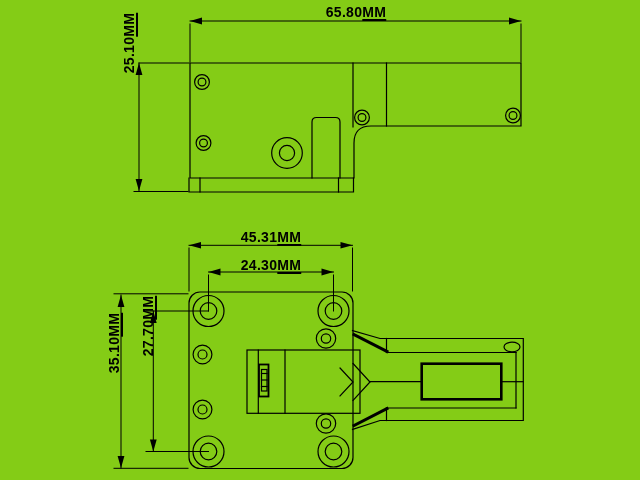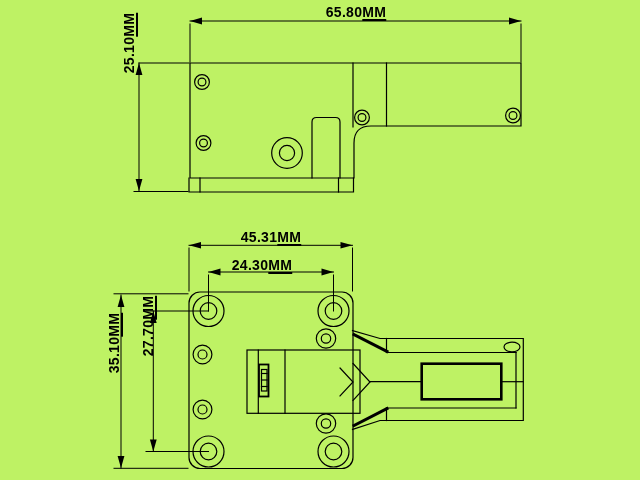--- a/index.html
+++ b/index.html
@@ -1,16 +1,16 @@
 <!DOCTYPE html>
 <html><head>
 <meta charset="utf-8">
 <style>
   html,body{margin:0;padding:0;background:#fff;}
-  #canvas{position:relative;width:640px;height:480px;background:#bef264;overflow:hidden;
+  #canvas{position:relative;width:640px;height:480px;background:#84cc16;overflow:hidden;
           font-family:"Liberation Sans",sans-serif;}
   svg{position:absolute;left:0;top:0;}
   .dim-label{position:absolute;font-weight:bold;font-size:14px;letter-spacing:.3px;color:#000;
              white-space:nowrap;transform:translate(-50%,-50%);line-height:1;}
   .dim-label.rot{transform:translate(-50%,-50%) rotate(-90deg);}
   .dim-label .unit{text-decoration:underline;text-underline-offset:2px;text-decoration-thickness:1.5px;}
 </style>
 </head>
 <body>
 
@@ -151,19 +151,19 @@
     </g>
   </g>
 </svg>
 
 <div class="dim-label" style="left:356px;top:12px;"><span>65.80</span><span class="unit">MM</span></div>
 
 <div class="dim-label rot" style="left:129px;top:43px;"><span>25.10</span><span class="unit">MM</span></div>
 
 <div class="dim-label" style="left:271px;top:237px;"><span>45.31</span><span class="unit">MM</span></div>
 
-<div class="dim-label" style="left:262px;top:264.5px;"><span>24.30</span><span class="unit">MM</span></div>
+<div class="dim-label" style="left:271px;top:264.5px;"><span>24.30</span><span class="unit">MM</span></div>
 
 <div class="dim-label rot" style="left:148px;top:326px;"><span>27.70</span><span class="unit">MM</span></div>
 
 <div class="dim-label rot" style="left:113.5px;top:343px;"><span>35.10</span><span class="unit">MM</span></div>
 
 </div>
 
 </body></html>

